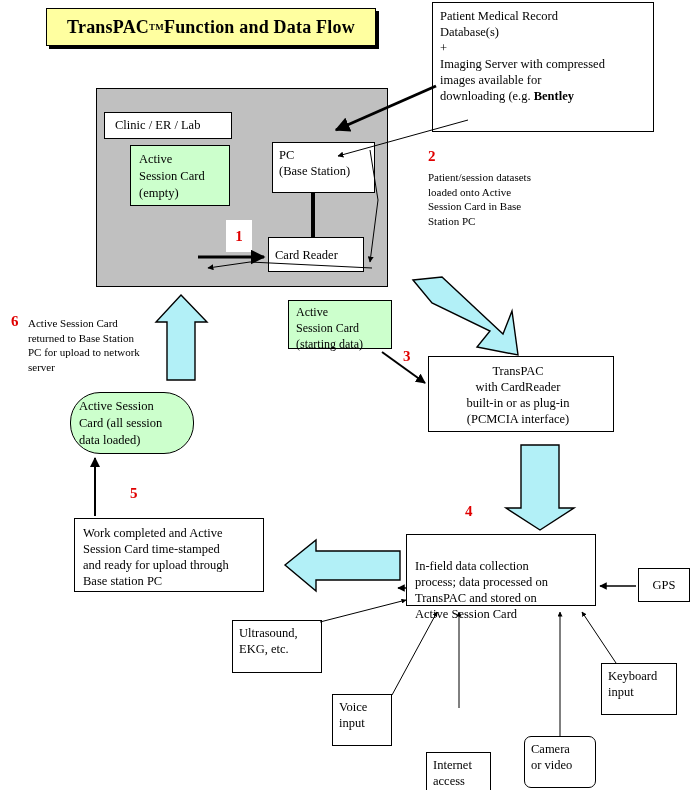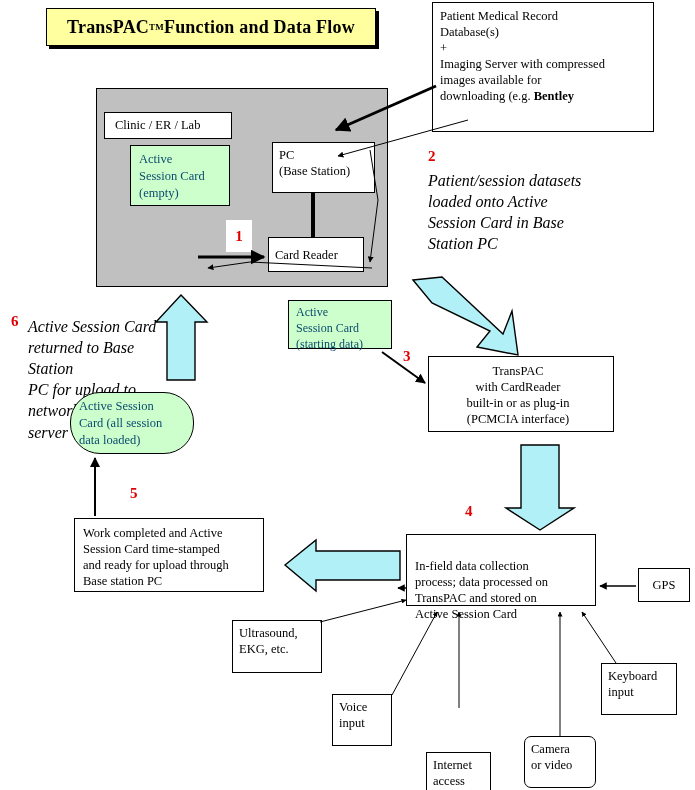--- a/index.html
+++ b/index.html
@@ -39,32 +39,31 @@
     font-size: 12.5px;
     line-height: 1.28;
     color: #000;
     padding: 4px 6px;
   }
   .gbox {
     background: #ccffcc;
     border: 1px solid #000;
     font-size: 12.5px;
     line-height: 1.35;
-    color: #0c4a6e;
+    color: #000000;
     padding: 5px 8px;
   }
   .graypanel {
     background: #c0c0c0;
     border: 1px solid #000;
   }
   .plaintext {
-    font-size: 16px;
+    font-size: 11px;
     line-height: 1.32;
     color: #000;
-    font-style: italic;
   }
   .stepnum {
     color: #e00000;
     font-weight: bold;
     font-size: 15px;
     font-family: "Liberation Serif", "DejaVu Serif", serif;
   }
   .stepnum.onwhite {
     background: #ffffff;
     text-align: center;

